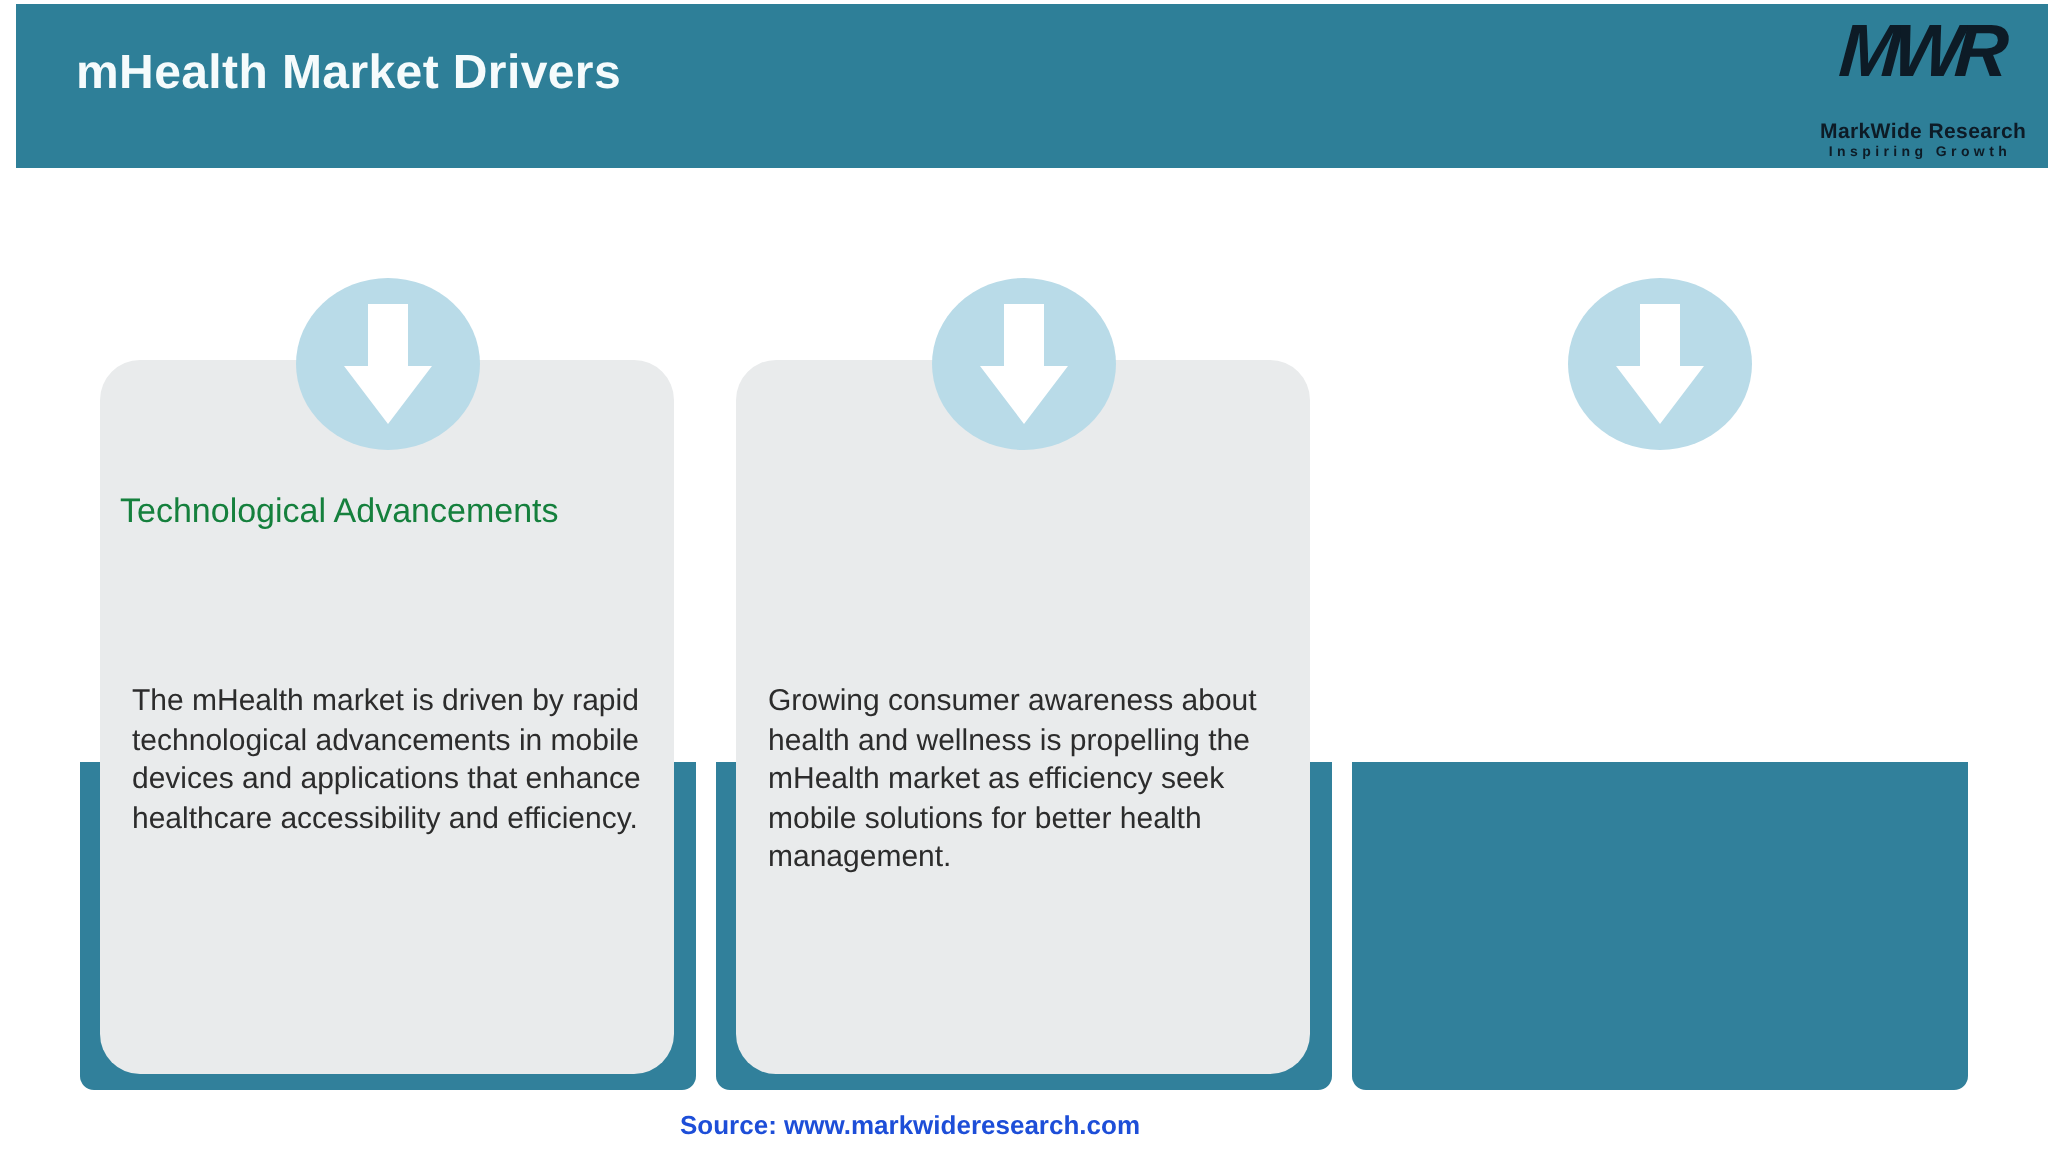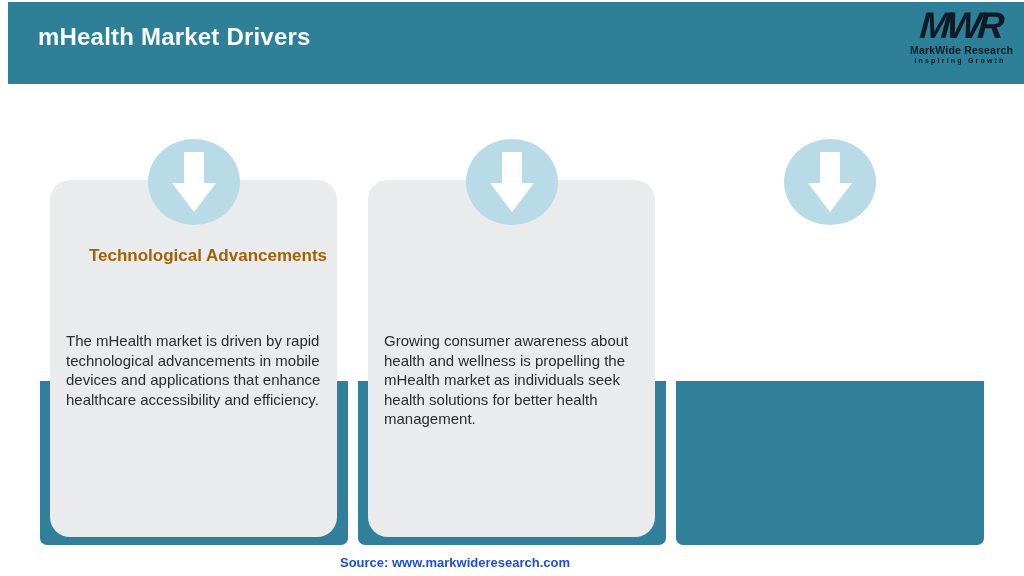--- a/index.html
+++ b/index.html
@@ -47,21 +47,21 @@
     font-weight: bold;
     letter-spacing: -4px;
     line-height: 36px;
     font-style: italic;
     transform: skewX(-4deg);
   }
   .logo-company {
     font-size: 10.5px;
     font-weight: bold;
     letter-spacing: 0.2px;
-    margin-top: 0px;
+    margin-top: 16px;
     white-space: nowrap;
   }
   .logo-tagline {
     font-size: 7px;
     font-weight: bold;
     letter-spacing: 2.2px;
     margin-top: 1px;
     white-space: nowrap;
   }
 
@@ -85,28 +85,28 @@
     width: 287px;
     background: #e9ebec;
     border-radius: 20px;
   }
   .card-1 { left: 50px; }
   .card-2 { left: 368px; }
   .card-3 { left: 687px; }
 
   .card-title {
     margin: 66px 10px 0 10px;
-    text-align: right;
+    text-align: left;
     font-size: 17px;
-    font-weight: bold;
-    color: #a16207;
+    font-weight: normal;
+    color: #15803d;
   }
   .card-body {
     position: absolute;
-    top: 151px;
+    top: 161px;
     left: 16px;
     right: 14px;
     font-size: 15px;
     line-height: 19.5px;
     color: #2c2c2c;
   }
 
   
   .arrow-circle {
     position: absolute;
@@ -160,21 +160,21 @@
   <div class="shadow-band shadow-1"></div>
   <div class="shadow-band shadow-2"></div>
   <div class="shadow-band shadow-3"></div>
 
   <div class="card card-1">
     <div class="card-title">Technological Advancements</div>
     <div class="card-body">The mHealth market is driven by rapid technological advancements in mobile devices and applications that enhance healthcare accessibility and efficiency.</div>
   </div>
 
   <div class="card card-2">
-    <div class="card-body">Growing consumer awareness about health and wellness is propelling the mHealth market as individuals seek health solutions for better health management.</div>
+    <div class="card-body">Growing consumer awareness about health and wellness is propelling the mHealth market as efficiency seek mobile solutions for better health management.</div>
   </div>
 
 
   <div class="arrow-circle circle-1">
     <svg width="44" height="60" viewBox="0 0 44 60" aria-hidden="true">
       <path d="M12 0 H32 V31 H44 L22 60 L0 31 H12 Z" fill="#ffffff"></path>
     </svg>
   </div>
   <div class="arrow-circle circle-2">
     <svg width="44" height="60" viewBox="0 0 44 60" aria-hidden="true">

